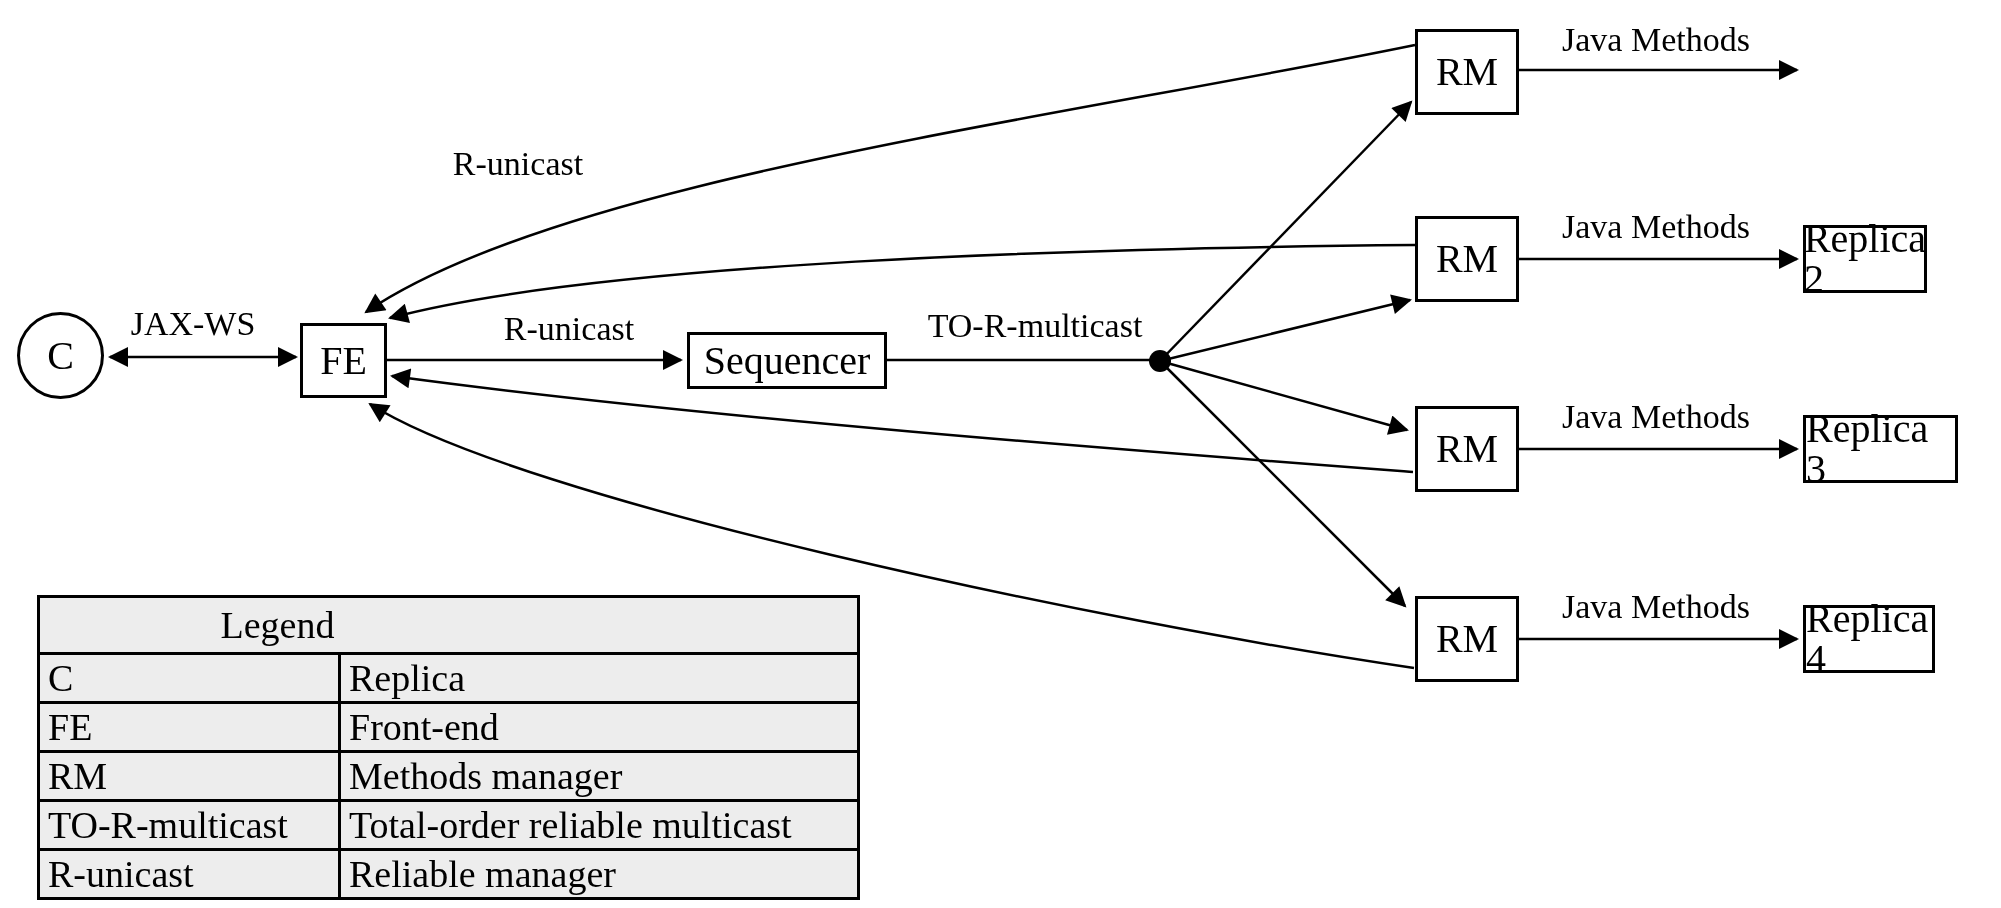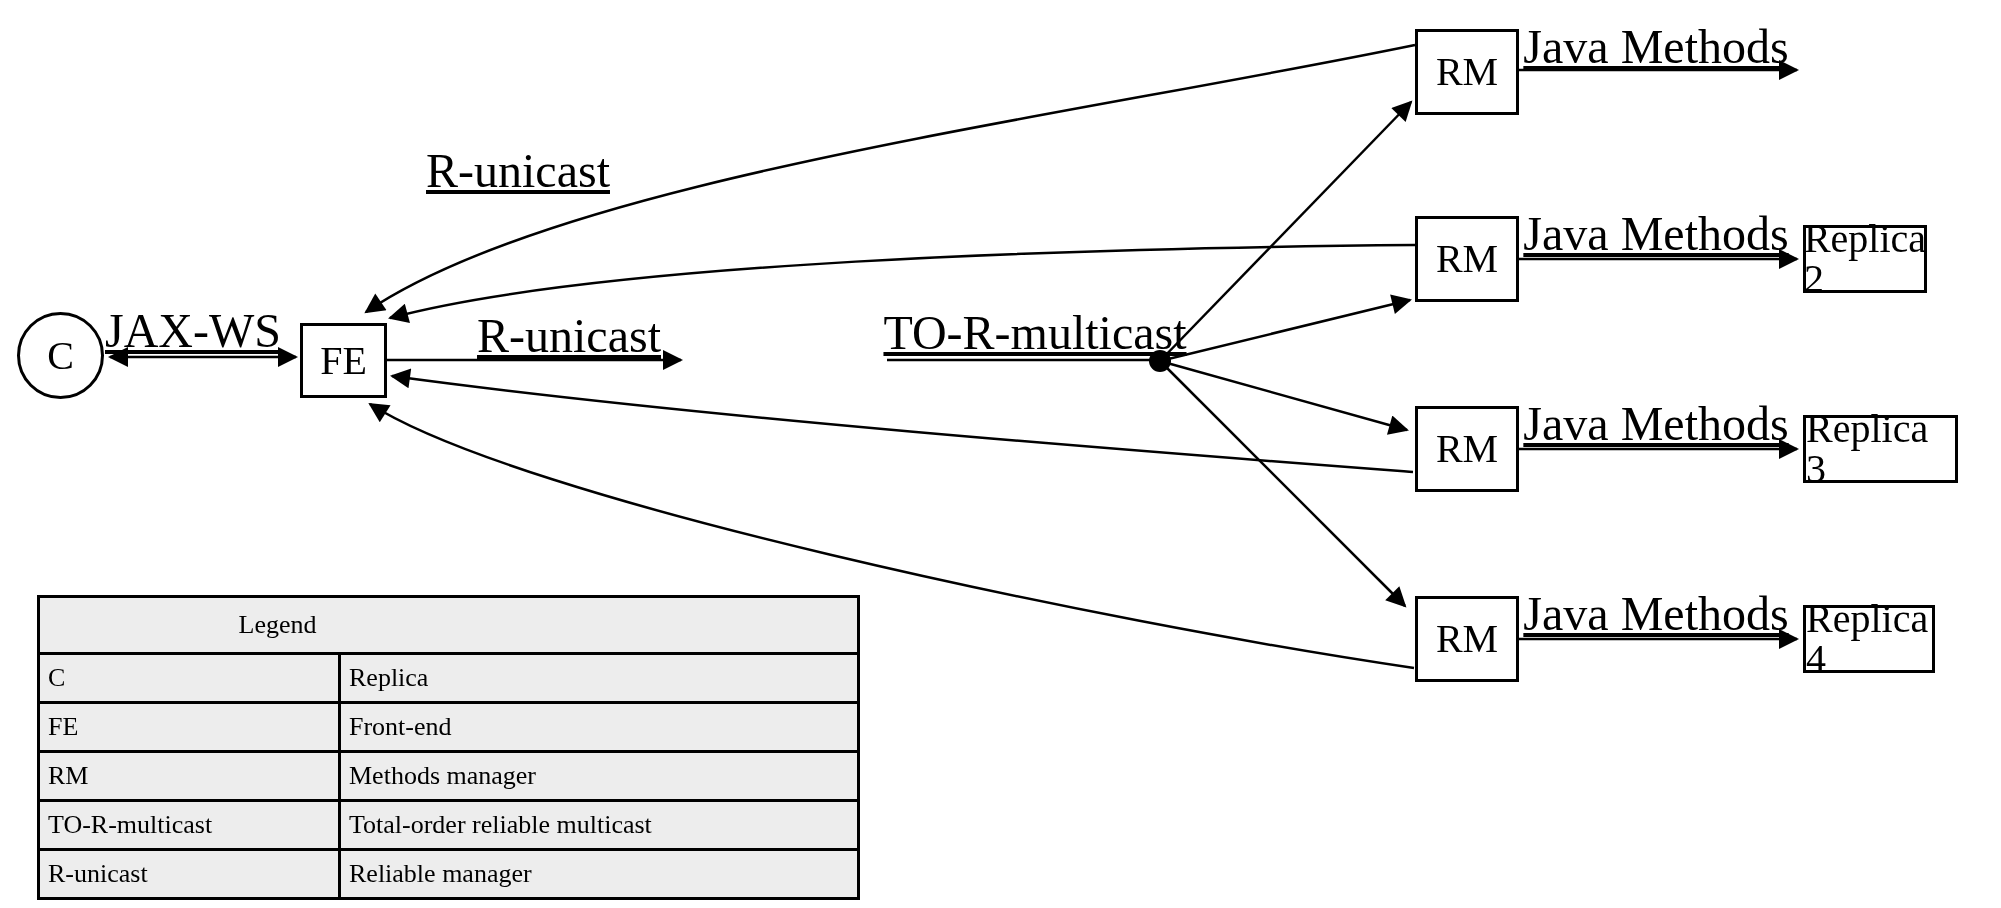--- a/index.html
+++ b/index.html
@@ -18,32 +18,31 @@
     box-sizing:border-box;
     border:3px solid #000;
     background:#fff;
     display:flex;align-items:center;justify-content:center;
     font-size:40px;line-height:1;
   }
   .circle{border-radius:50%;}
   
   .lbl{
     position:absolute;
-    font-size:48px;line-height:1;
+    font-size:34px;line-height:1;
     white-space:nowrap;
     transform:translateX(-50%);
-    text-decoration:underline;
   }
   
   .legend{
     position:absolute;left:37px;top:595px;
     width:820px;height:290px;
     border-collapse:collapse;
     background:#ededed;
-    font-size:26px;line-height:1;
+    font-size:38px;line-height:1;
     table-layout:fixed;
   }
   .legend td,.legend th{
     border:3px solid #000;
     padding:0 0 0 8px;
     text-align:left;
     font-weight:normal;
     vertical-align:middle;
   }
   .legend th{
@@ -94,20 +93,23 @@
   </svg>
 
   <div class="node circle" style="left:17px;top:312px;width:87px;height:87px;">
     <span>C</span>
   </div>
 
   <div class="node" style="left:300px;top:323px;width:87px;height:75px;">
     <span>FE</span>
   </div>
 
+  <div class="node" style="left:687px;top:332px;width:200px;height:57px;">
+    <span>Sequencer</span>
+  </div>
 
   <div class="node" style="left:1415px;top:29px;width:104px;height:86px;">
     <span>RM</span>
   </div>
   <div class="node" style="left:1415px;top:216px;width:104px;height:86px;">
     <span>RM</span>
   </div>
   <div class="node" style="left:1415px;top:406px;width:104px;height:86px;">
     <span>RM</span>
   </div>

